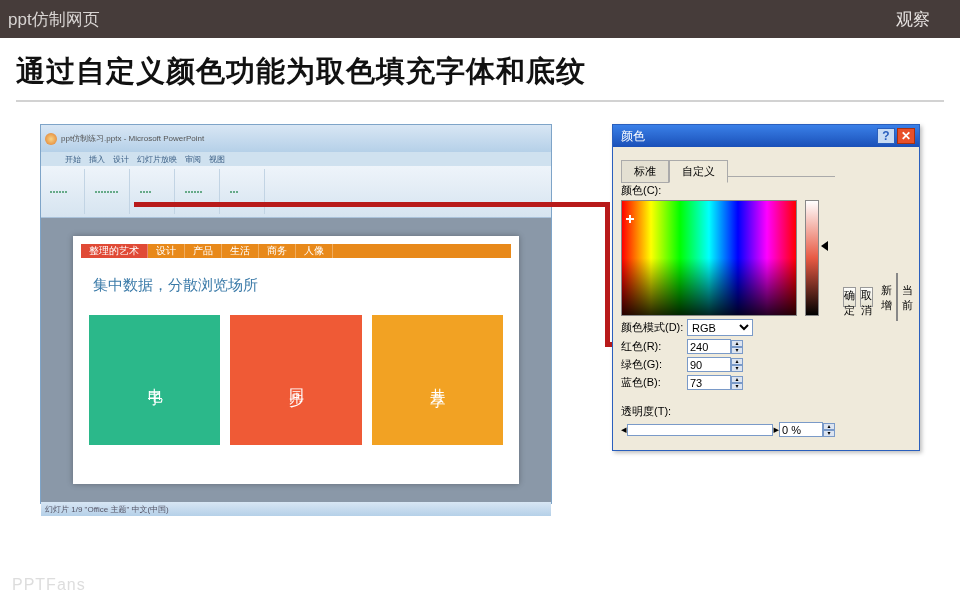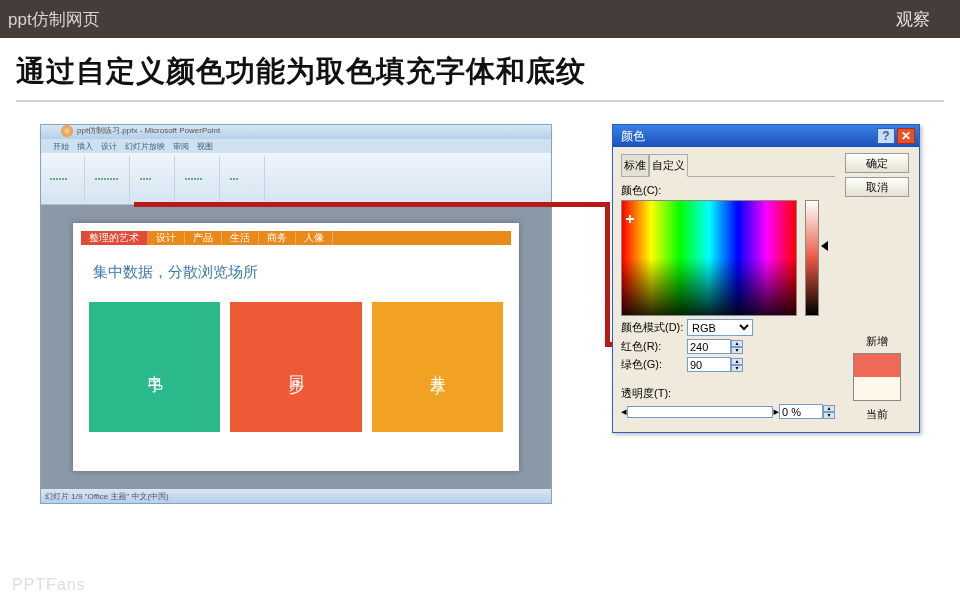--- a/index.html
+++ b/index.html
@@ -11,23 +11,23 @@
 .nav-item { color: #e8e4e2; font-size: 17px; padding: 0 22px; display: flex; align-items: center; cursor: pointer; }
 .nav-item.active { background: #e8891a; color: #fff; }
 
 .main-title { font-size: 29px; font-weight: bold; color: #111; padding: 14px 16px 8px; letter-spacing: 1px; }
 .title-underline { height: 2px; background: #d2d2d2; margin: 0 16px 22px; }
 
 .content-area { position: relative; padding: 0 20px; }
 
 
 .ppt-window { position: absolute; left: 40px; top: 0; width: 512px; height: 380px; border: 1px solid #7ea4c8; background: #f4f6fa; font-size: 9px; }
-.ppt-titlebar { height: 14px; background: linear-gradient(#d8e6f4,#b5d0e8); display: flex; padding: 0 20px; font-size: 8px; color: #555; }
+.ppt-titlebar { height: 27px; background: linear-gradient(#d8e6f4,#b5d0e8); display: flex; align-items: center; padding: 0 4px; font-size: 8px; color: #555; }
 .ppt-orb { width: 12px; height: 12px; background: radial-gradient(#f9d486,#e07a2a); border-radius: 50%; margin-right: 4px; }
-.ppt-ribbon-tabs { height: 14px; background: #cfe1ef; display: flex; padding-left: 12px; gap: 8px; font-size: 8px; color: #3b5f85; align-items: center; }
+.ppt-ribbon-tabs { height: 14px; background: #cfe1ef; display: flex; padding-left: 24px; gap: 8px; font-size: 8px; color: #3b5f85; align-items: center; }
 .ppt-ribbon { height: 52px; background: linear-gradient(#eef4fa,#d6e4f0); border-bottom: 1px solid #aac2da; display: flex; gap: 4px; padding: 3px; }
 .ribbon-group { border-right: 1px solid #c2d4e4; padding: 0 6px; display: flex; flex-direction: column; justify-content: center; gap: 2px; }
 .ribbon-dots { display: flex; gap: 1px; flex-wrap: wrap; width: 28px; }
 .ribbon-dots span { width: 2px; height: 2px; background: #6a8; }
 .ppt-slide-area { background: #8a98a8; padding: 18px 32px; height: calc(100% - 94px); display: flex; justify-content: center; }
 .ppt-slide { background: #fff; width: 100%; height: 100%; box-shadow: 0 0 6px rgba(0,0,0,.3); padding: 8px; }
 .slide-topnav { height: 14px; background: #e8891a; display: flex; align-items: center; }
 .slide-topnav-item { color: #fff; font-size: 10px; padding: 0 8px; border-right: 1px solid rgba(255,255,255,.3); }
 .slide-topnav-item.first { background: #e04a36; }
 .slide-heading { color: #3a7aa8; font-size: 15px; padding: 18px 12px 20px; }
@@ -37,21 +37,21 @@
 
 
 .color-dialog { position: absolute; left: 612px; top: 0; width: 308px; background: #efeadb; border: 1px solid #2a5fbd; box-shadow: 2px 2px 4px rgba(0,0,0,.25); font-size: 11px; }
 .dlg-titlebar { height: 22px; background: linear-gradient(#3a80e8,#1a50b8); color: #fff; display: flex; align-items: center; padding: 0 4px 0 8px; font-size: 12px; }
 .dlg-titlebar-spacer { flex: 1; }
 .dlg-btn-help { width: 18px; height: 16px; background: #c8dcf4; border: 1px solid #2a5fbd; color: #2a5fbd; display: flex; align-items: center; justify-content: center; font-weight: bold; margin-right: 2px; cursor: pointer; }
 .dlg-btn-close { width: 18px; height: 16px; background: #e8502a; border: 1px solid #a83010; color: #fff; display: flex; align-items: center; justify-content: center; font-weight: bold; cursor: pointer; }
 .dlg-body { padding: 6px 8px 10px; display: flex; gap: 8px; }
 .dlg-left { flex: 1; }
 .dlg-tabs { display: flex; border-bottom: 1px solid #aaa; }
-.dlg-tab { padding: 3px 2px; border: 1px solid #aaa; background: #e4e0d2; position: relative; top: 1px; cursor: pointer; }
+.dlg-tab { padding: 3px 12px; border: 1px solid #aaa; background: #e4e0d2; position: relative; top: 7px; cursor: pointer; }
 .dlg-tab.active { background: #efeadb; border-bottom: 1px solid #efeadb; }
 .dlg-label { margin: 6px 0 2px; }
 .spectrum { width: 176px; height: 116px; position: relative; background:
   linear-gradient(to bottom, rgba(255,255,255,0), rgba(0,0,0,.0) 50%, rgba(0,0,0,.85)),
   linear-gradient(to right, #f00, #ff0, #0f0, #0ff, #00f, #f0f, #f00);
   border: 1px solid #888; cursor: crosshair; }
 .spectrum-marker { position: absolute; left: 4px; top: 14px; width: 8px; height: 8px; }
 .spectrum-marker::before, .spectrum-marker::after { content: ""; position: absolute; background: #fff; }
 .spectrum-marker::before { width: 8px; height: 2px; top: 3px; }
 .spectrum-marker::after { width: 2px; height: 8px; left: 3px; }
@@ -59,21 +59,21 @@
 .lum-arrow { position: absolute; right: -10px; top: 40px; width: 0; height: 0; border-top: 5px solid transparent; border-bottom: 5px solid transparent; border-right: 7px solid #000; cursor: pointer; }
 .spec-row { display: flex; gap: 8px; }
 .field-row { display: flex; align-items: center; margin: 3px 0; }
 .field-row label { width: 66px; text-align: left; }
 .field-row select, .field-row input { font-size: 11px; border: 1px solid #7a9ac8; background: #fff; }
 .field-row select { width: 66px; height: 17px; }
 .spinner { display: flex; align-items: center; }
 .spinner input { width: 44px; height: 15px; padding: 0 2px; }
 .spin-btns { display: flex; flex-direction: column; }
 .spin-btns span { width: 12px; height: 7px; background: #dce4f0; border: 1px solid #7a9ac8; font-size: 6px; line-height: 5px; text-align: center; cursor: pointer; }
-.dlg-right { width: 68px; display: flex; flex-direction: column; align-items: center; gap: 4px; }
+.dlg-right { width: 68px; display: flex; flex-direction: row; align-items: center; gap: 4px; }
 .dlg-action-btn { width: 64px; height: 20px; background: linear-gradient(#fdfdfb,#e6e2d2); border: 1px solid #999; font-size: 11px; cursor: pointer; }
 .swatch-box { width: 48px; height: 48px; border: 1px solid #888; display: flex; flex-direction: column; }
 .swatch-new { flex: 1; background: #ef6a56; }
 .swatch-cur { flex: 1; background: #fdf8ea; }
 .swatch-label { font-size: 11px; margin-top: 2px; }
 
 
 .connector { position: absolute; pointer-events: none; }
 .conn1 { left: 134px; top: 78px; width: 476px; height: 5px; background: #b81a1a; }
 .conn2 { left: 605px; top: 78px; width: 5px; height: 144px; background: #b81a1a; }
@@ -224,20 +224,30 @@
         <div class="field-row">
           <label>绿色(G):</label>
           <div class="spinner">
               <input value="90" style="">
               <div class="spin-btns">
                 <span>▴</span>
                 <span>▾</span>
               </div>
             </div>
         </div>
+        <div class="field-row">
+          <label>蓝色(B):</label>
+          <div class="spinner">
+              <input value="73" style="">
+              <div class="spin-btns">
+                <span>▴</span>
+                <span>▾</span>
+              </div>
+            </div>
+        </div>
         <div style="height:8px"></div>
         <div class="field-row">
           <label>透明度(T):</label>
         </div>
         <div class="field-row">
           <span style="cursor:pointer">◂</span>
           <div style="flex:1;height:12px;border:1px solid #7a9ac8;background:#fff"></div>
           <span style="cursor:pointer">▸</span>
           <div class="spinner">
               <input value="0 %" style="">

